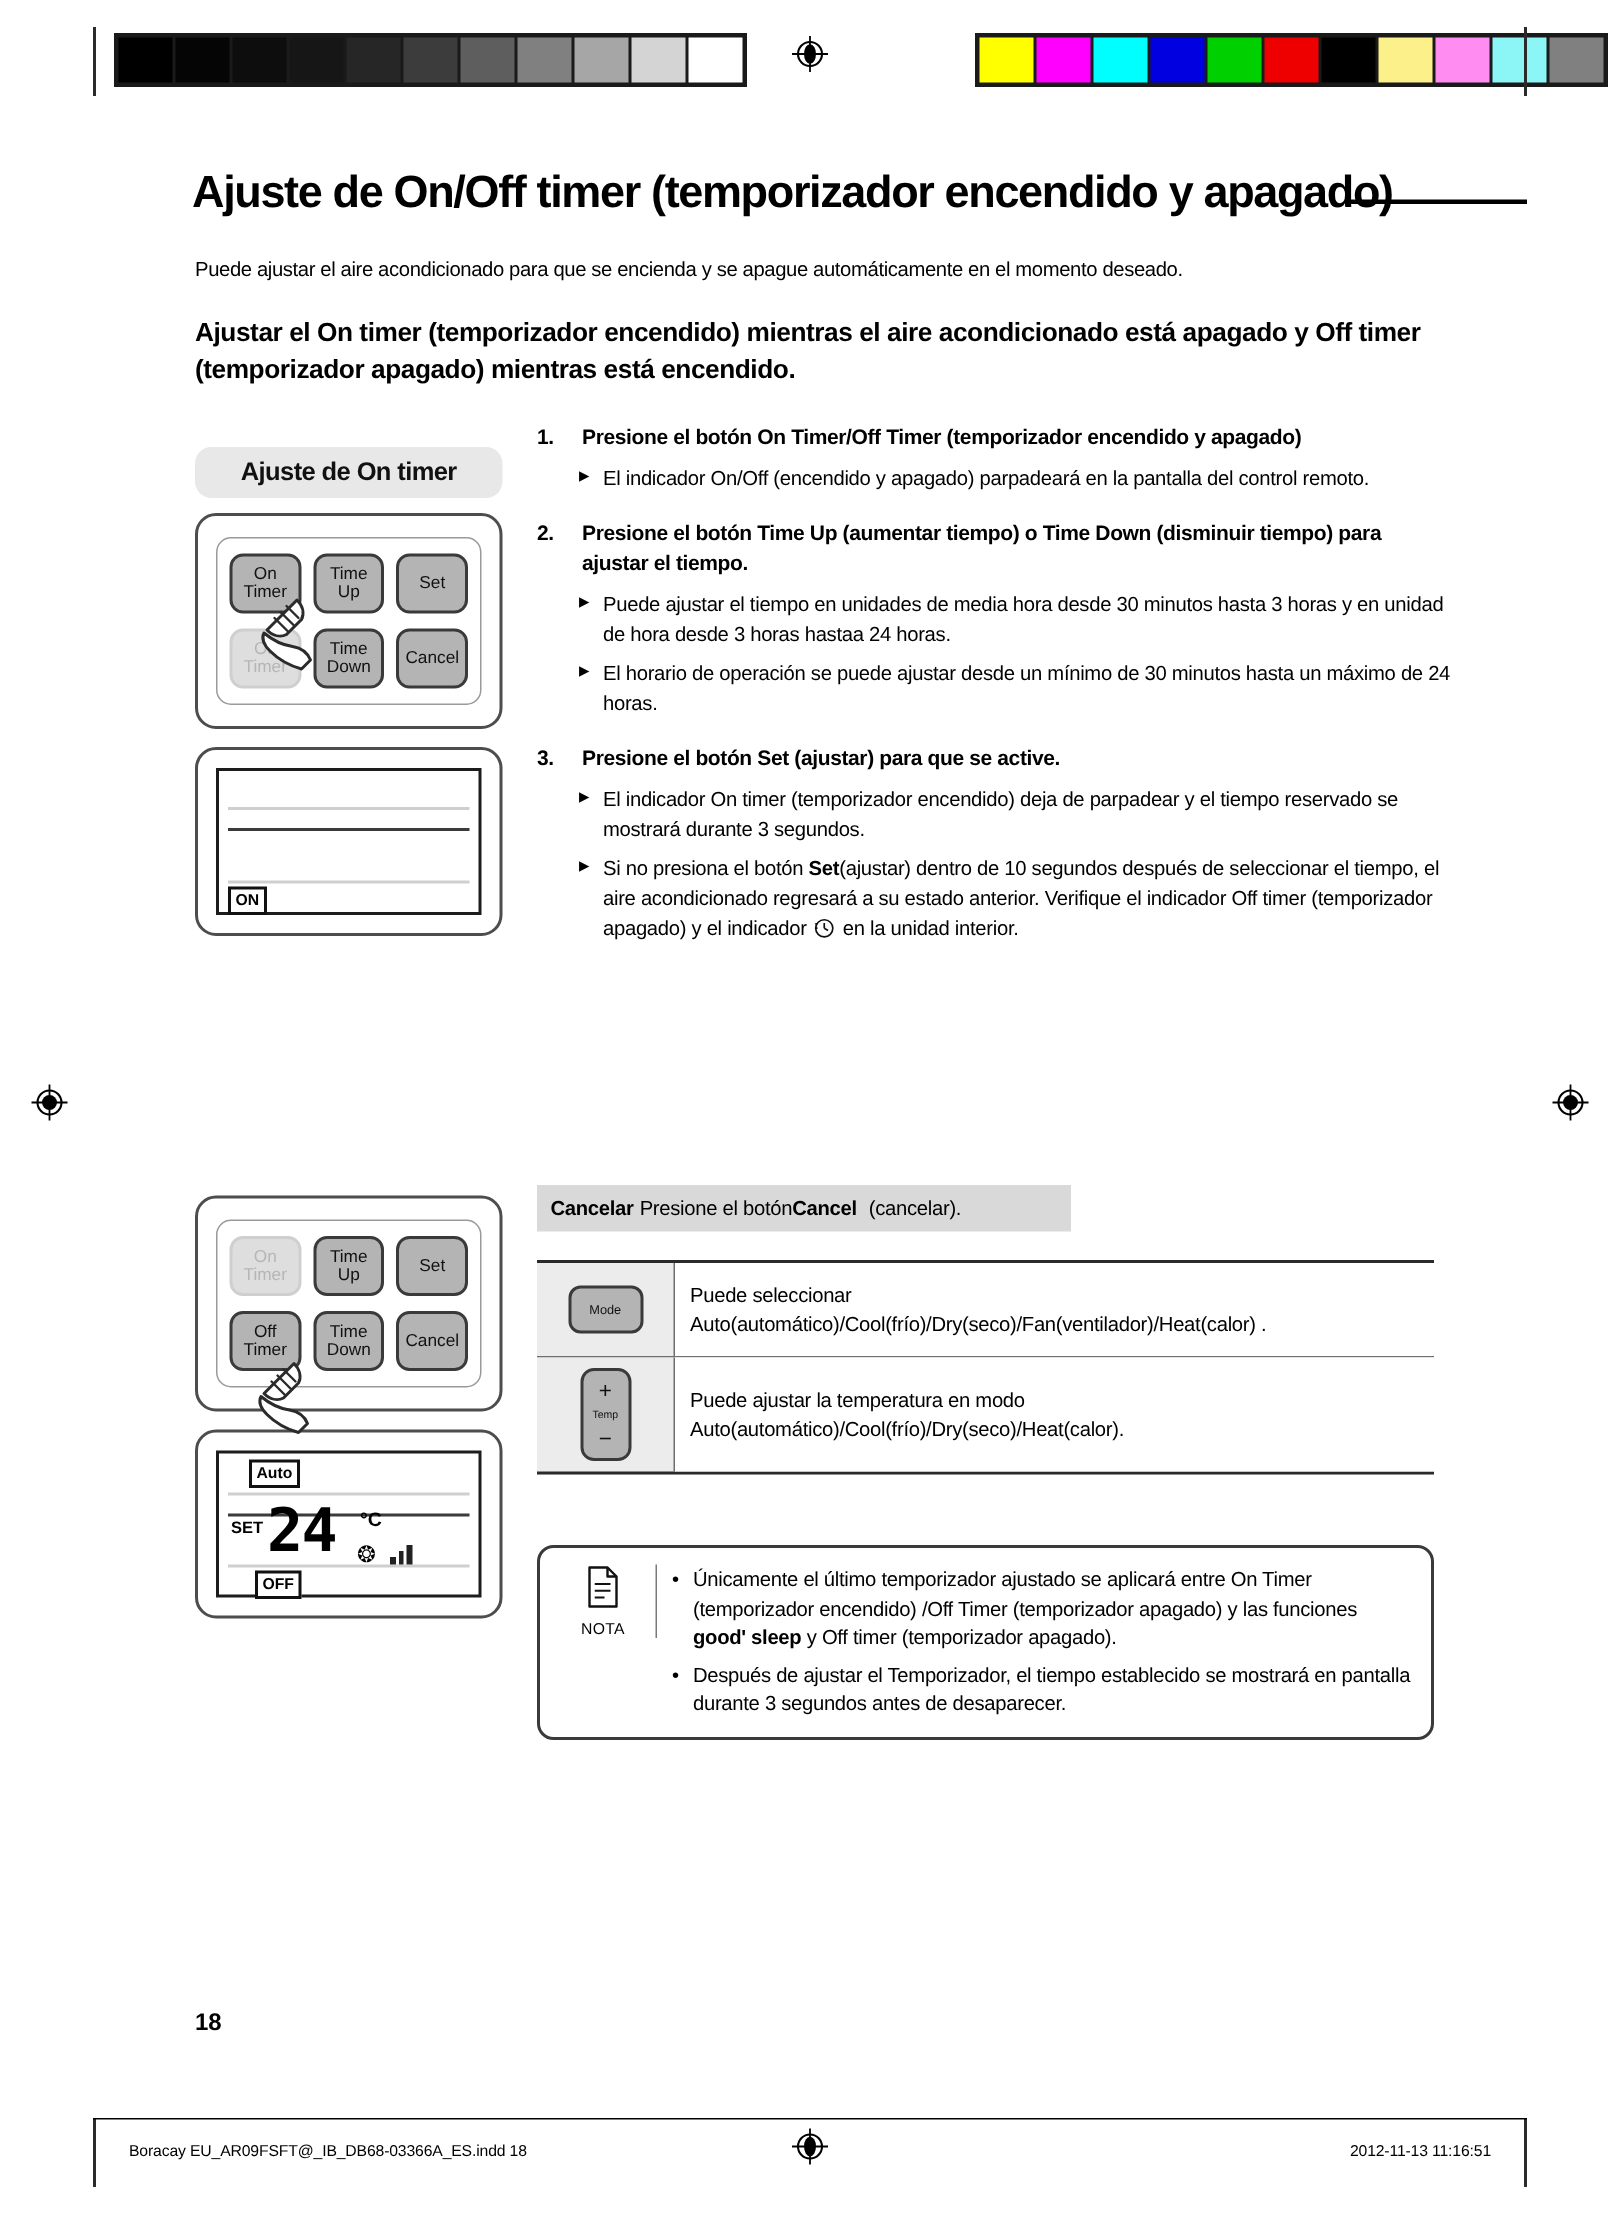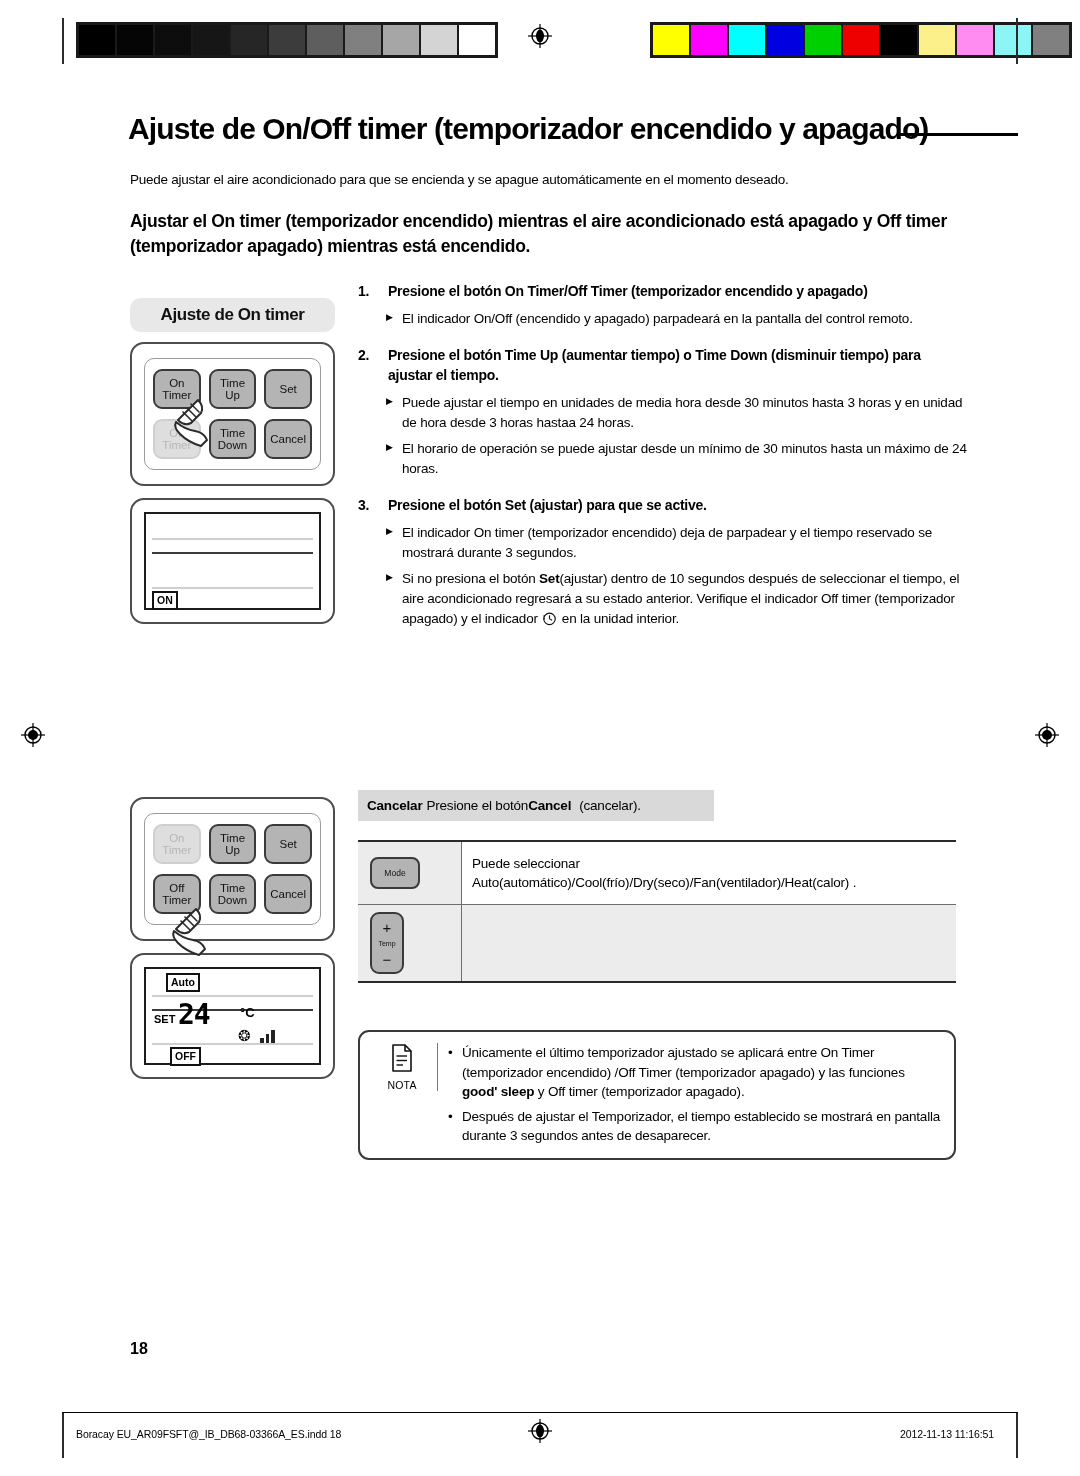--- a/index.html
+++ b/index.html
@@ -214,21 +214,21 @@
     position: absolute;
     left: 8px;
     top: 44px;
     font-size: 11px;
     font-weight: bold;
   }
   .lcd-temp {
     position: absolute;
     left: 32px;
     top: 32px;
-    font-size: 28px;
+    font-size: 40px;
     font-weight: bold;
     font-family: "DejaVu Sans Mono", monospace;
     letter-spacing: -1px;
     line-height: 1;
   }
   .lcd-deg {
     position: absolute;
     left: 94px;
     top: 36px;
     font-size: 13px;
@@ -287,26 +287,27 @@
     border-bottom: 2px solid #2a2a2a;
   }
   .opt-row {
     display: flex;
     background: #ececec;
     border-bottom: 1.5px solid #6e6e6e;
     min-height: 62px;
   }
   .opt-row:last-child { border-bottom: 2px solid #2a2a2a; }
   .opt-icon-cell {
-    width: 104px;
+    width: 92px;
     flex: none;
     border-right: 1.5px solid #6e6e6e;
     display: flex;
     align-items: center;
-    padding: 7px 12px;
+    justify-content: center;
+    padding: 7px 1px;
     box-sizing: border-box;
   }
   .opt-text-cell {
     flex: 1;
     background: #fff;
     display: flex;
     align-items: center;
     padding: 6px 10px;
     font-size: 13.5px;
     line-height: 1.42;
@@ -380,21 +381,21 @@
   #footer-rule {
     position: absolute;
     left: 62px;
     right: 62px;
     top: 1412px;
     height: 1px;
     background: #000;
   }
   #footer-file {
     position: absolute;
-    left: 76px;
+    left: 86px;
     top: 1428px;
     font-size: 10.5px;
     letter-spacing: -0.1px;
   }
   #footer-date {
     position: absolute;
     right: 86px;
     top: 1428px;
     font-size: 10.5px;
     letter-spacing: -0.1px;
@@ -653,20 +654,21 @@
   </div>
 
   <div class="opt-row">
     <div class="opt-icon-cell">
       <div class="temp-btn">
         <span class="sym">+</span>
         <span class="lbl">Temp</span>
         <span class="sym">−</span>
       </div>
     </div>
+    <div class="opt-text-cell">Puede ajustar la temperatura en modo Auto(automático)/Cool(frío)/Dry(seco)/Heat(calor).</div>
   </div>
 </div>
 
 <div id="note-box">
   <div id="note-icon-wrap">
     <span>
       <svg width="26" height="30" viewBox="0 0 26 30">
         <path d="M4 2 H16 L22 8 V28 H4 Z" fill="#fff" stroke="#111" stroke-width="1.6" stroke-linejoin="round"></path>
         <path d="M16 2 V8 H22" fill="none" stroke="#111" stroke-width="1.6" stroke-linejoin="round"></path>
         <line x1="7.5" y1="13" x2="18" y2="13" stroke="#111" stroke-width="1.4"></line>

